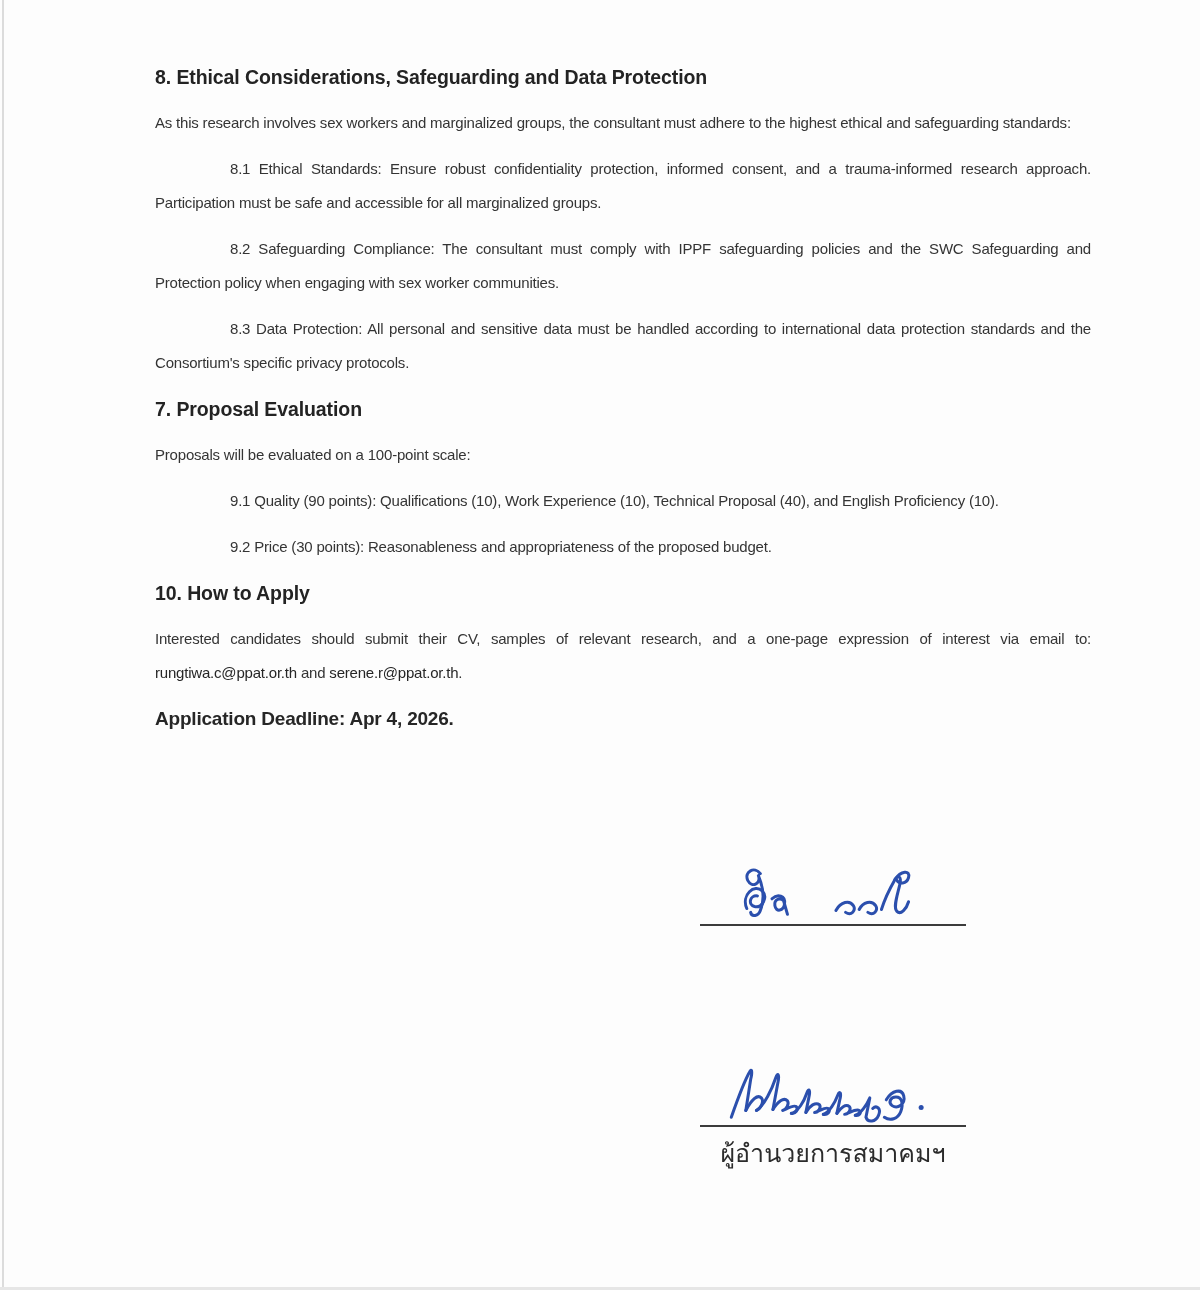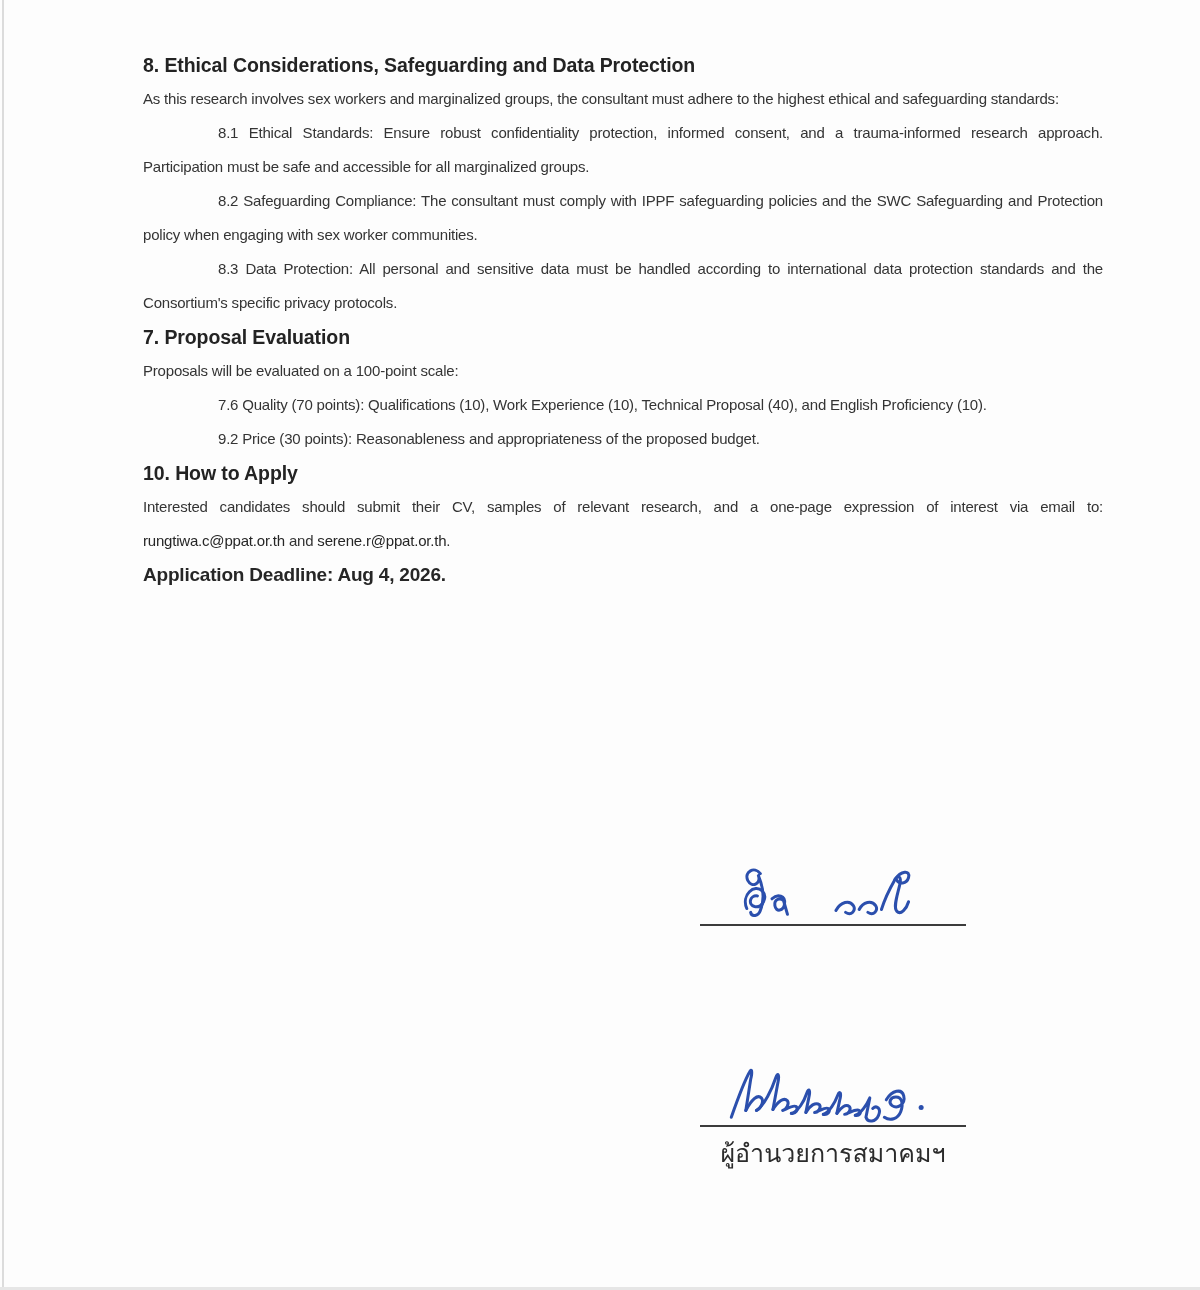--- a/index.html
+++ b/index.html
@@ -16,21 +16,21 @@
     background:#dcdcdc;
   }
   .scan-bottom{
     position:absolute;left:0;right:0;bottom:0;height:3px;
     background:#e6e6e6;
   }
   .content{
     position:absolute;
     left:143px;top:48px;width:960px;
   }
-  .content p,.content h2,.content h3{margin:0;padding:0;}
+  .content p,.content h2,.content h3{margin:12px;padding:0;}
   .heading{
     font-size:19.5px;font-weight:700;color:#232323;
     line-height:34px;letter-spacing:-0.1px;
   }
   .body-text{
     font-size:15px;line-height:34px;color:#343434;
     letter-spacing:-0.2px;
     text-align:justify;
   }
   .indent{text-indent:75px;}
@@ -86,29 +86,29 @@
     <p class="body-text indent m81">8.1 Ethical Standards: Ensure robust confidentiality protection, informed consent, and a trauma-informed research approach. Participation must be safe and accessible for all marginalized groups.</p>
 
     <p class="body-text indent m82">8.2 Safeguarding Compliance: The consultant must comply with IPPF safeguarding policies and the SWC Safeguarding and Protection policy when engaging with sex worker communities.</p>
 
     <p class="body-text indent m83">8.3 Data Protection: All personal and sensitive data must be handled according to international data protection standards and the Consortium's specific privacy protocols.</p>
 
     <h2 class="heading mh9">7. Proposal Evaluation</h2>
 
     <p class="body-text mi9">Proposals will be evaluated on a 100-point scale:</p>
 
-    <p class="body-text indent m91">7.6 Quality (70 points): Qualifications (10), Work Experience (10), Technical Proposal (40), and English Proficiency (10).</p>
+    <p class="body-text indent m91">9.1 Quality (90 points): Qualifications (10), Work Experience (10), Technical Proposal (40), and English Proficiency (10).</p>
 
     <p class="body-text indent m92">9.2 Price (30 points): Reasonableness and appropriateness of the proposed budget.</p>
 
     <h2 class="heading mh10">10. How to Apply</h2>
 
     <p class="body-text mapply"><span>Interested candidates should submit their CV, samples of relevant research, and a one-page expression of interest via email to: </span><span class="bold">rungtiwa.c@ppat.or.th</span><span> and </span><span class="bold">serene.r@ppat.or.th</span><span>.</span></p>
 
-    <p class="deadline mdeadline">Application Deadline: Aug 4, 2026.</p>
+    <p class="deadline mdeadline">Application Deadline: Apr 4, 2026.</p>
   </div>
 
   <div class="sig-block sig-block-1">
     <svg class="sig-svg" width="210" height="62" viewBox="0 0 210 64">
       <path class="sig-path" d="M16 48 C10 34 24 22 32 30 C38 36 32 48 24 46 C17 44 19 34 27 35"></path>
       <path class="sig-path" d="M30 12 C24 4 13 10 17 19 C21 27 31 23 28 14 C33 26 35 38 30 50 C28 56 21 57 20 52"></path>
       <path class="sig-path" d="M42 38 C48 32 56 35 55 43 C54 51 46 52 45 45 C44 39 50 36 54 40 L58 54"></path>
       <path class="sig-path" d="M108 50 C113 41 122 39 126 45 C129 50 124 56 118 52"></path>
       <path class="sig-path" d="M132 49 C136 41 145 39 149 45 C152 50 147 56 141 52"></path>
       <path class="sig-path" d="M155 49 C159 36 165 25 169 18 C172 13 176 15 174 23 C171 36 167 47 171 51 C175 55 181 48 183 41"></path>

